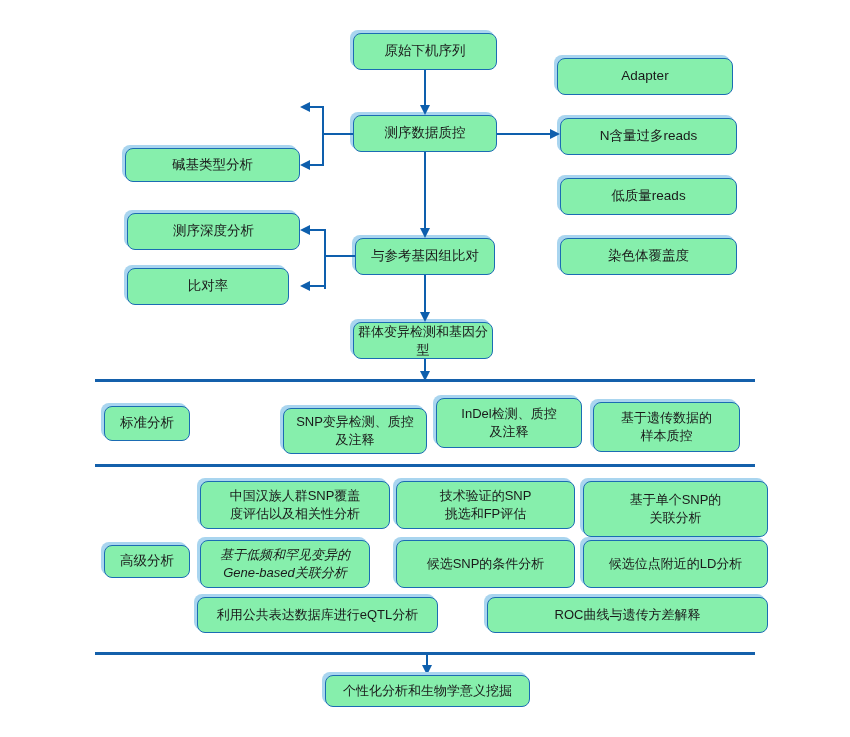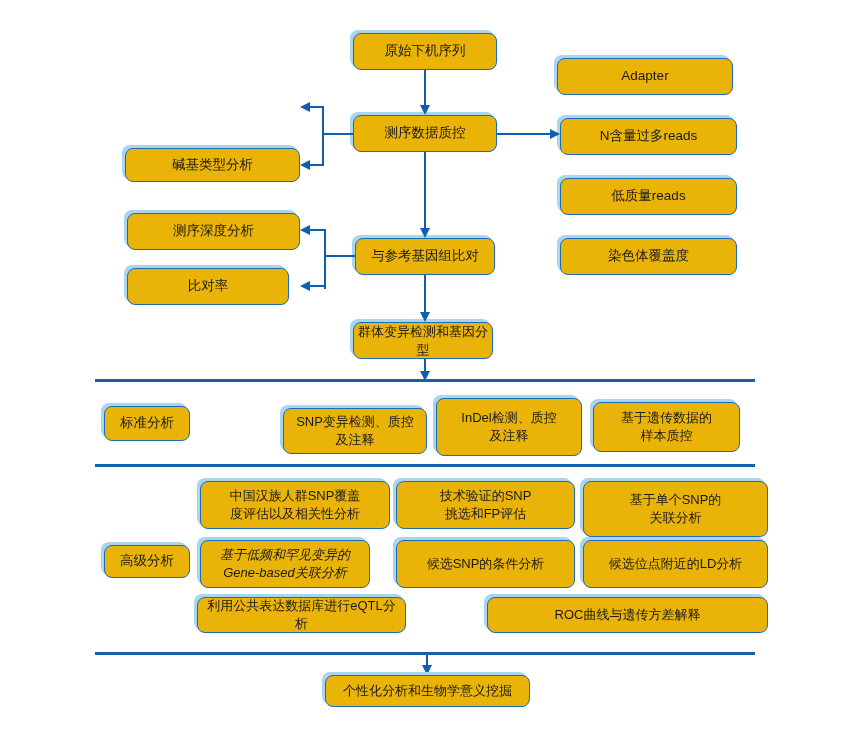--- a/index.html
+++ b/index.html
@@ -2,21 +2,21 @@
 <html><head>
 <meta charset="utf-8">
 <style>
   html,body{margin:0;padding:0;background:#fff;}
   #canvas{
     position:relative;width:850px;height:737px;background:#ffffff;
     font-family:"Liberation Sans","DejaVu Sans",sans-serif;color:#111;
     overflow:hidden;
   }
   .node{
-    position:absolute;background:#eab308;
+    position:absolute;background:#86efac;
     border:1.6px solid #1b6cb3;border-radius:8px;
     box-shadow:-3px -3px 0 0 #a9d5ef;
     display:flex;align-items:center;justify-content:center;
     text-align:center;white-space:pre-line;
     font-size:13.5px;line-height:1.35;color:#1a1a1a;
     box-sizing:border-box;padding:2px 4px;
   }
   .node.small{font-size:13px;}
   .hline,.vline{position:absolute;background:#0e5fad;}
   .hline{height:2px;}
@@ -75,38 +75,38 @@
   <div class="hline" style="left:309px;top:285px;width:17px;"></div>
   <div class="ah ah-left" style="left:300px;top:281px;"></div>
 
   <div class="divider" style="top:379px;"></div>
   <div class="divider" style="top:464px;"></div>
   <div class="divider" style="top:652px;"></div>
 
   <div class="node" style="left:104px;top:406px;width:86px;height:35px;">标准分析</div>
   <div class="node small" style="left:283px;top:408px;width:144px;height:46px;">SNP变异检测、质控
 及注释</div>
-  <div class="node small" style="left:436px;top:398px;width:146px;height:58px;">InDel检测、质控
+  <div class="node small" style="left:436px;top:398px;width:146px;height:50px;">InDel检测、质控
 及注释</div>
   <div class="node small" style="left:593px;top:402px;width:147px;height:50px;">基于遗传数据的
 样本质控</div>
 
   <div class="node small" style="left:200px;top:481px;width:190px;height:48px;">中国汉族人群SNP覆盖
 度评估以及相关性分析</div>
   <div class="node small" style="left:396px;top:481px;width:179px;height:48px;">技术验证的SNP
 挑选和FP评估</div>
   <div class="node small" style="left:583px;top:481px;width:185px;height:56px;">基于单个SNP的
 关联分析</div>
 
   <div class="node" style="left:104px;top:545px;width:86px;height:33px;">高级分析</div>
   <div class="node small" style="left:200px;top:540px;width:170px;height:48px;font-style:italic;">基于低频和罕见变异的
 Gene-based关联分析</div>
   <div class="node small" style="left:396px;top:540px;width:179px;height:48px;">候选SNP的条件分析</div>
   <div class="node small" style="left:583px;top:540px;width:185px;height:48px;">候选位点附近的LD分析</div>
 
-  <div class="node small" style="left:197px;top:597px;width:209px;height:36px;">利用公共表达数据库进行eQTL分析</div>
+  <div class="node small" style="left:197px;top:597px;width:241px;height:36px;">利用公共表达数据库进行eQTL分析</div>
   <div class="node small" style="left:487px;top:597px;width:281px;height:36px;">ROC曲线与遗传方差解释</div>
 
   <div class="vline" style="left:426px;top:655px;height:11px;"></div>
   <div class="ah ah-down" style="left:422px;top:665px;"></div>
   <div class="node small" style="left:325px;top:675px;width:205px;height:32px;">个性化分析和生物学意义挖掘</div>
 
 </div>
 
 </body></html>

